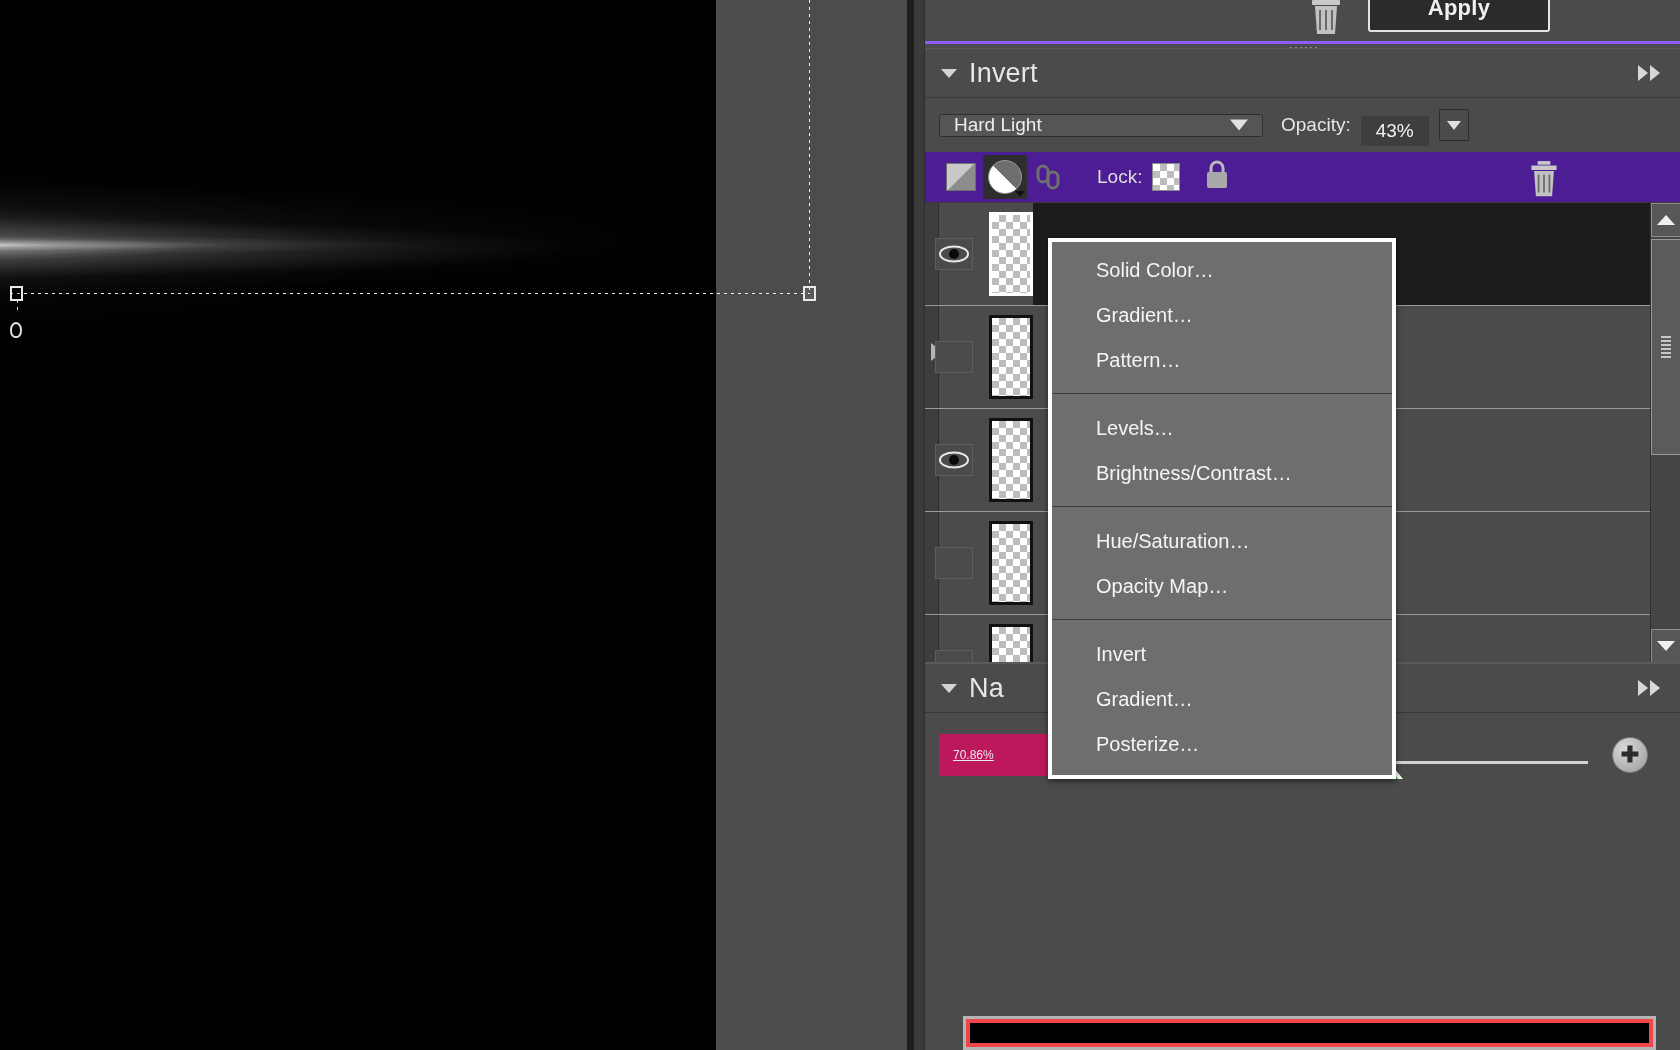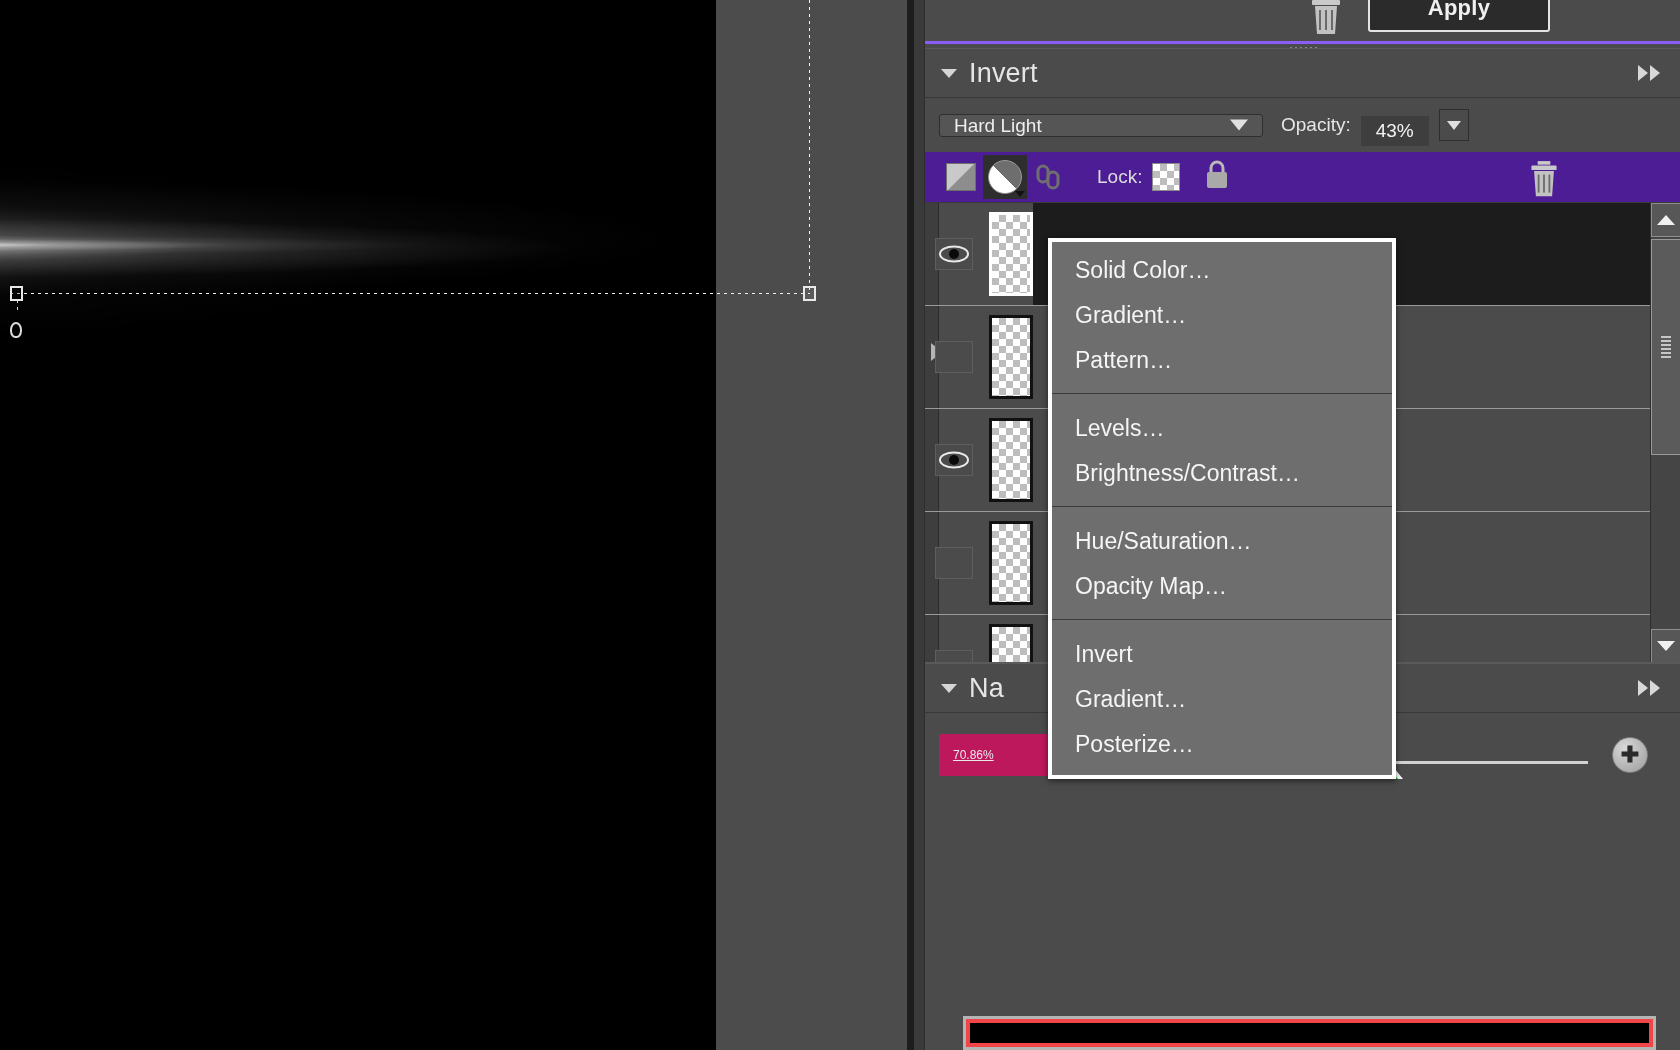--- a/index.html
+++ b/index.html
@@ -137,21 +137,21 @@
 
   
   .blend-row {
     height: 54px; display: flex; align-items: center; padding: 0 14px; gap: 10px;
     background: #4b4b4b;
   }
   .blend-select {
     position: relative;
     width: 324px; height: 23px;
     background: #555; border: 1px solid #2e2e2e; border-radius: 3px;
-    display: flex; padding-left: 14px;
+    display: flex; align-items: center; padding-left: 14px;
     color: #eee; font-size: 19px;
   }
   .blend-select .caret {
     position: absolute; right: 14px; top: 50%; transform: translateY(-50%);
     width: 0; height: 0;
     border-left: 9px solid transparent; border-right: 9px solid transparent;
     border-top: 11px solid #e0e0e0;
   }
   .opacity-label { color: #e6e6e6; font-size: 19px; margin-left: 8px; }
   .opacity-box {
@@ -313,22 +313,22 @@
     position: absolute; left: 1048px; top: 238px;
     width: 348px;
     background: #6e6e6e;
     border: 4px solid #ffffff;
     box-shadow: 0 2px 6px rgba(0,0,0,0.55);
     padding: 6px 0 8px 0;
     z-index: 50;
   }
   .menu-item {
     height: 45px; display: flex; align-items: center;
-    padding-left: 23px;
-    color: #f5f5f5; font-size: 23px;
+    padding-left: 44px;
+    color: #f5f5f5; font-size: 20px;
     white-space: nowrap;
   }
   .menu-item.highlight { background: #282828; }
   .menu-sep { height: 1px; background: #3c3c3c; margin: 10px 0 12px 0; }
 </style>
 </head>
 <body>
 
 <div id="root">
 

